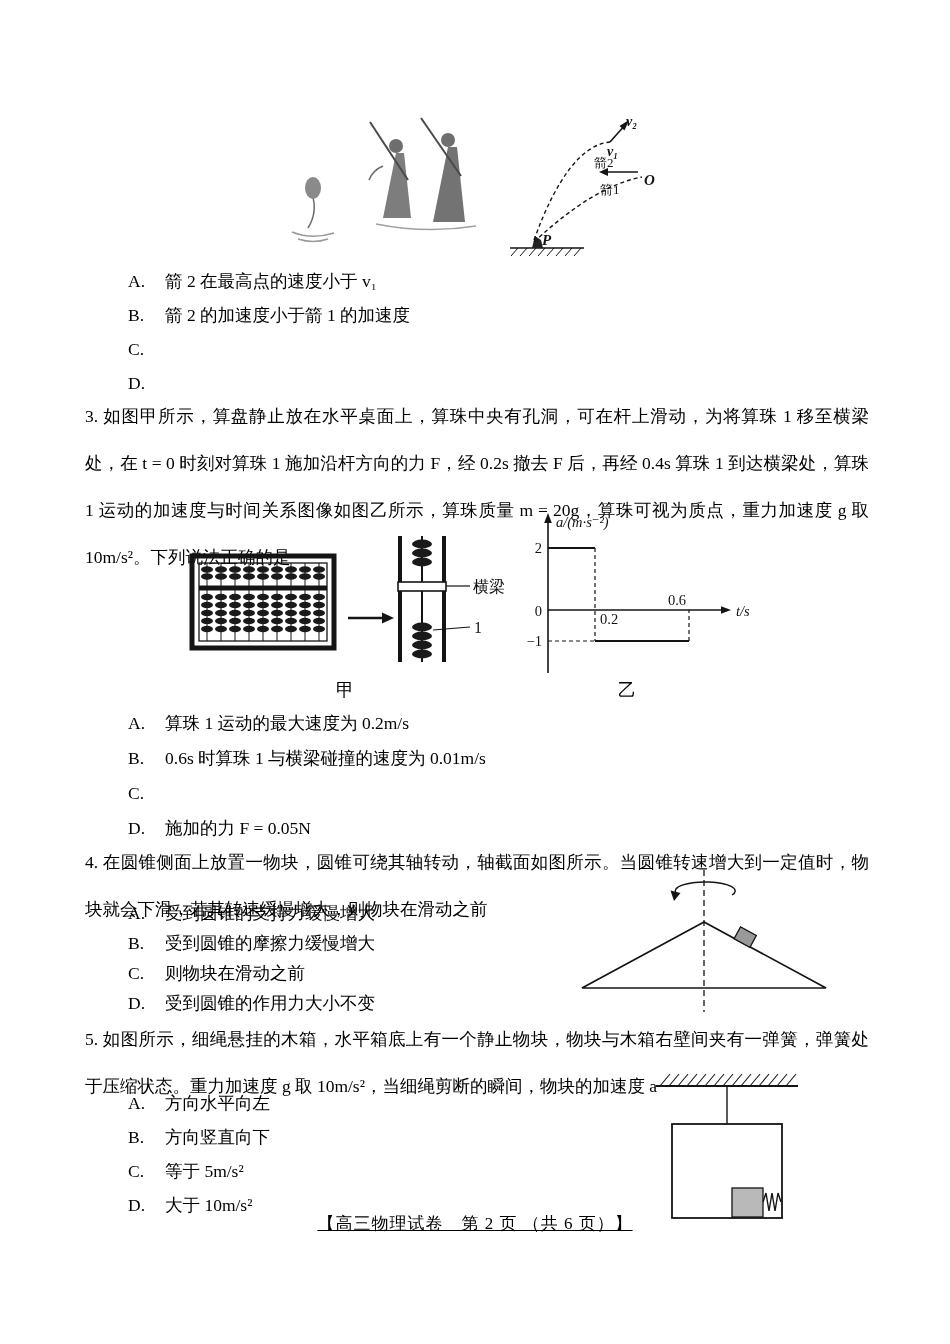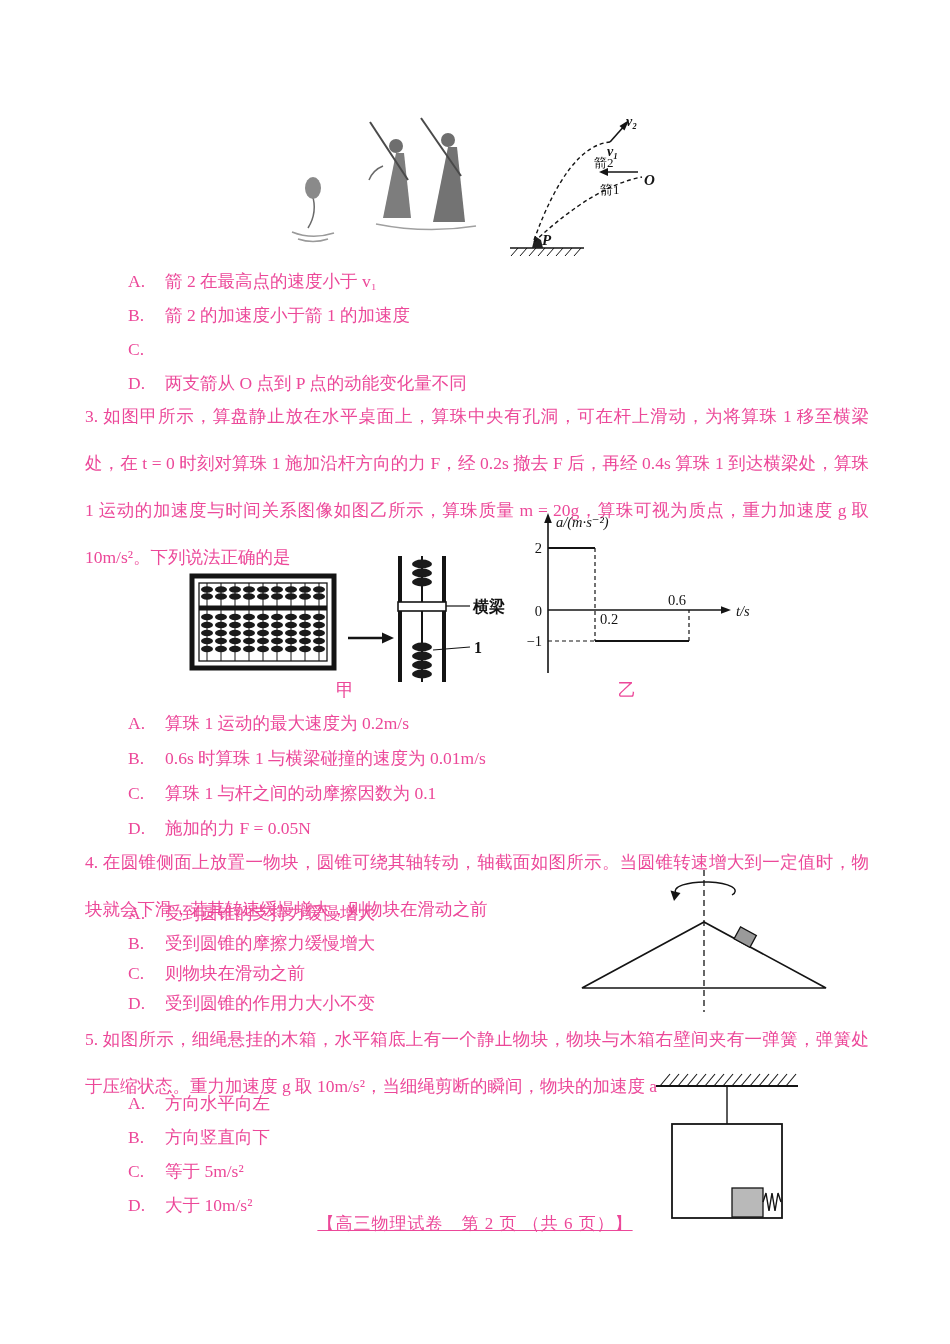--- a/index.html
+++ b/index.html
@@ -1,19 +1,19 @@
 <!DOCTYPE html>
 <html><head>
 <meta charset="utf-8">
 <style>
   * { margin:0; padding:0; box-sizing:border-box; }
   html,body { background:#e8e8e8; }
   .page {
     position:relative; width:950px; height:1344px; margin:0 auto;
-    background:#ffffff; color:#ec4899; overflow:hidden;
+    background:#ffffff; color:#000000; overflow:hidden;
     font-family:"Liberation Serif","DejaVu Serif",serif;
   }
   .stem {
     position:absolute; left:85px; width:784px;
     font-size:17.5px; line-height:47px; text-align:justify;
   }
   .options { position:absolute; left:128px; }
   .opt { display:flex; gap:13px; font-size:17.5px; }
   .lh35 .opt { line-height:35px; }
   .lh34 .opt { line-height:34px; }
@@ -92,27 +92,26 @@
     </div>
     <div class="opt">
       <span class="opt-label">B.</span>
       <span class="opt-text">箭 2 的加速度小于箭 1 的加速度</span>
     </div>
     <div class="opt">
       <span class="opt-label">C.</span>
     </div>
     <div class="opt">
       <span class="opt-label">D.</span>
-      <span class="opt-text">两支箭从 O 点到 P 点的动能变化量不同</span>
     </div>
   </div>
 
   <div class="stem" style="top:393px;">3. 如图甲所示，算盘静止放在水平桌面上，算珠中央有孔洞，可在杆上滑动，为将算珠 1 移至横梁处，在 t = 0 时刻对算珠 1 施加沿杆方向的力 F，经 0.2s 撤去 F 后，再经 0.4s 算珠 1 到达横梁处，算珠 1 运动的加速度与时间关系图像如图乙所示，算珠质量 m = 20g，算珠可视为质点，重力加速度 g 取 10m/s²。下列说法正确的是</div>
 
-  <div class="figure" style="left:186px; top:550px;font-weight:bold;">
+  <div class="figure" style="left:186px; top:530px;">
     <svg width="330" height="140" viewBox="0 0 330 140">
       <defs>
         <g id="beadcol">
           <line x1="0" y1="33" x2="0" y2="111" stroke="#141414" stroke-width="1"></line>
           <ellipse cx="0" cy="39.5" rx="6" ry="3.3" fill="#1a1a1a"></ellipse>
           <ellipse cx="0" cy="46.5" rx="6" ry="3.3" fill="#1a1a1a"></ellipse>
           <ellipse cx="0" cy="67" rx="6" ry="3.3" fill="#1a1a1a"></ellipse>
           <ellipse cx="0" cy="75" rx="6" ry="3.3" fill="#1a1a1a"></ellipse>
           <ellipse cx="0" cy="83" rx="6" ry="3.3" fill="#1a1a1a"></ellipse>
           <ellipse cx="0" cy="91" rx="6" ry="3.3" fill="#1a1a1a"></ellipse>
@@ -187,21 +186,20 @@
     <div class="opt">
       <span class="opt-label">A.</span>
       <span class="opt-text">算珠 1 运动的最大速度为 0.2m/s</span>
     </div>
     <div class="opt">
       <span class="opt-label">B.</span>
       <span class="opt-text">0.6s 时算珠 1 与横梁碰撞的速度为 0.01m/s</span>
     </div>
     <div class="opt">
       <span class="opt-label">C.</span>
-      <span class="opt-text">算珠 1 与杆之间的动摩擦因数为 0.1</span>
     </div>
     <div class="opt">
       <span class="opt-label">D.</span>
       <span class="opt-text">施加的力 F = 0.05N</span>
     </div>
   </div>
 
   <div class="stem" style="top:839px;">4. 在圆锥侧面上放置一物块，圆锥可绕其轴转动，轴截面如图所示。当圆锥转速增大到一定值时，物块就会下滑，若其转速缓慢增大，则物块在滑动之前</div>
 
   <div class="options lh30" style="top:898px;">

